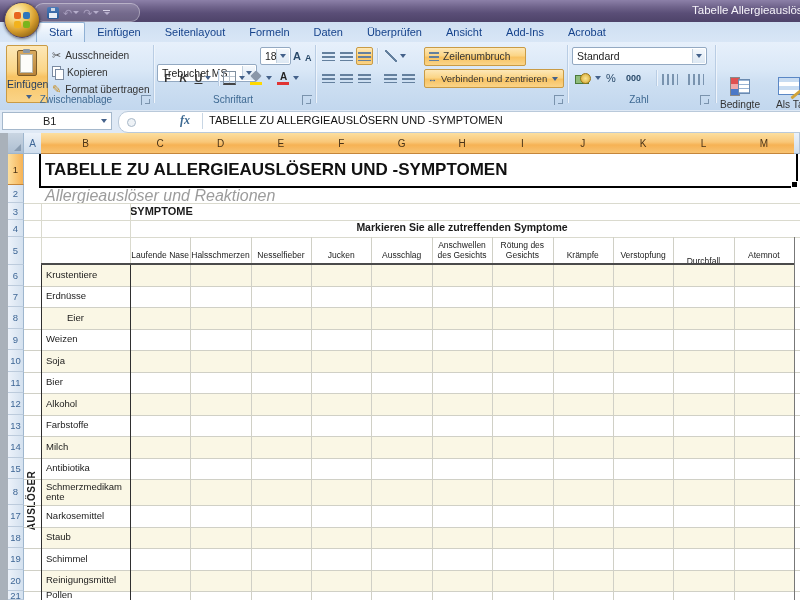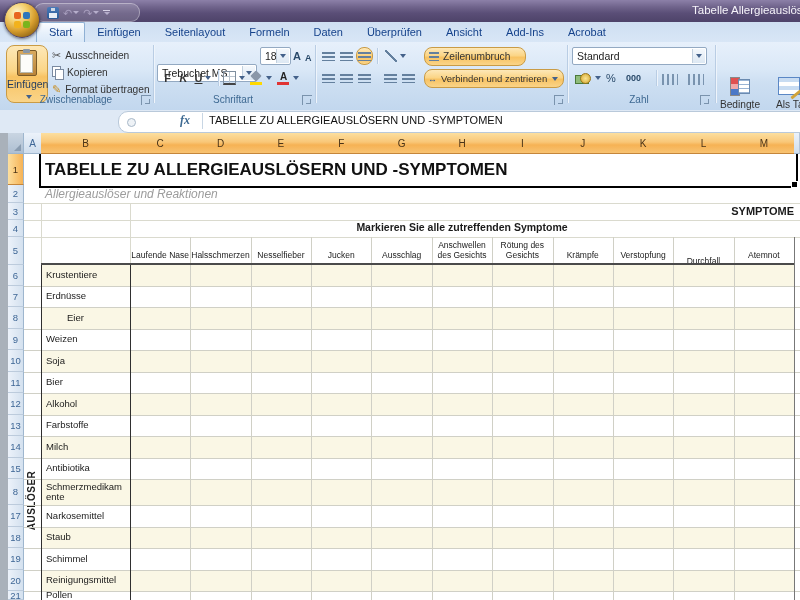--- a/index.html
+++ b/index.html
@@ -37,21 +37,21 @@
   
   .ribbon{position:absolute;left:0;top:42px;width:800px;height:68px;
     background:linear-gradient(#e7f0fb,#dae8f7 40%,#cddff2 60%,#c2d7ee);border-bottom:1px solid #8eaed2;}
   .gsep{position:absolute;top:3px;width:1px;height:58px;background:#b9cde4;box-shadow:1px 0 0 #eef4fb;}
   .glabel{position:absolute;top:52px;height:12px;font-size:10px;color:#3e6992;text-align:center;}
   .launcher{position:absolute;top:53px;width:9px;height:9px;border-left:1px solid #7a93ad;border-top:1px solid #7a93ad;}
   .launcher i{position:absolute;right:1px;bottom:1px;width:4px;height:4px;border-right:1px solid #7a93ad;border-bottom:1px solid #7a93ad;display:block;}
   .car{width:0;height:0;border-left:3px solid transparent;border-right:3px solid transparent;
     border-top:4px solid #44618a;display:inline-block;vertical-align:middle;margin-left:3px;}
   .btn-s{position:absolute;height:16px;display:flex;align-items:center;gap:4px;font-size:10.2px;color:#333;}
-  .hl{background:linear-gradient(#fde8b8,#fbd586 45%,#f8c363 55%,#fad488);border:1px solid #c99b45;border-radius:8px;box-sizing:border-box;}
+  .hl{background:linear-gradient(#fde8b8,#fbd586 45%,#f8c363 55%,#fad488);border:1px solid #c99b45;border-radius:2px;box-sizing:border-box;}
   .bigbtn{position:absolute;left:6px;top:3px;width:42px;height:58px;text-align:center;font-size:10.5px;color:#1f3a5f;}
   .clipb{position:relative;width:18px;height:24px;margin:4px auto 2px;background:linear-gradient(#d8a95e,#b9843a);border:1px solid #7a5a28;border-radius:2px;}
   .clipb i{position:absolute;left:2px;top:3px;width:11px;height:17px;background:#fdfdfa;border:1px solid #b9b9ad;}
   .clipb b{position:absolute;left:5px;top:-2px;width:7px;height:4px;background:#8a97a6;border-radius:1px;}
   .combo{position:absolute;background:#fff;border:1px solid #93a9c2;border-radius:2px;font-size:10.5px;color:#222;
     display:flex;align-items:center;padding-left:4px;box-sizing:border-box;}
   .combo .cbx{position:absolute;right:1px;top:1px;bottom:1px;width:12px;background:linear-gradient(#f4f8fc,#dde8f3);
     border-left:1px solid #c2d0de;display:flex;align-items:center;justify-content:center;}
   .fkbtn{position:absolute;top:27px;height:18px;width:15px;display:flex;align-items:center;justify-content:center;font-size:11px;color:#333;}
   .bars{width:13px;height:9px;background:repeating-linear-gradient(#64809e 0 2px,transparent 2px 4px);}
@@ -100,22 +100,22 @@
   .corner i{position:absolute;right:2px;bottom:2px;width:0;height:0;border-left:7px solid transparent;border-bottom:7px solid #8a9cb0;}
   .chdr{display:flex;align-items:center;justify-content:center;font-size:10px;color:#3f6796;box-sizing:border-box;
     background:linear-gradient(#ecf2fa,#dce7f3 55%,#cfdded);border-right:1px solid #b3c5d9;border-bottom:1px solid #9eb6ce;}
   .chdr.sel{background:linear-gradient(#fcdf9f,#f9c778 45%,#f6b254 60%,#f8c372);
     border-right:1px solid #d99e4e;border-bottom:1px solid #c5863a;color:#4a3317;}
   .rhdr{display:flex;align-items:center;justify-content:center;font-size:9.5px;color:#3f6796;box-sizing:border-box;
     background:linear-gradient(90deg,#ecf2fa,#d4e1ef);border-right:1px solid #9eb6ce;border-bottom:1px solid #bccbdc;}
   .rhdr.sel{background:linear-gradient(90deg,#fcdf9f,#f6b254);border-bottom:1px solid #c5863a;color:#4a3317;}
   .cell-title{position:absolute;left:45px;top:156px;width:740px;height:27px;line-height:27px;
     font-size:17px;font-weight:bold;color:#111;white-space:nowrap;}
-  .cell-sub{position:absolute;left:45px;top:187px;font-size:12px;font-style:italic;color:#9c9c9c;white-space:nowrap;}
-  .cell-sym{position:absolute;left:130px;top:205px;width:664px;font-size:11px;font-weight:bold;color:#1a1a1a;text-align:right;}
+  .cell-sub{position:absolute;left:45px;top:187px;font-size:16px;font-style:italic;color:#9c9c9c;white-space:nowrap;}
+  .cell-sym{position:absolute;left:130px;top:205px;width:664px;font-size:11px;font-weight:bold;color:#1a1a1a;text-align:left;}
   .cell-ins{position:absolute;left:130px;top:221px;width:664px;font-size:10.5px;font-weight:bold;color:#1a1a1a;text-align:center;}
   .sel-rect{position:absolute;left:39px;top:152px;width:755px;height:32px;border:2px solid #000;}
   .fill-handle{position:absolute;left:791px;top:181px;width:5px;height:5px;background:#000;border:1px solid #fff;}
   .ausl{position:absolute;left:22px;top:440px;width:20px;height:120px;display:flex;align-items:center;justify-content:center;}
   .ausl span{transform:rotate(-90deg);white-space:nowrap;font-size:10px;font-weight:bold;color:#222;letter-spacing:.5px;}
   .alabel{position:absolute;display:flex;align-items:center;font-size:9.5px;color:#1a1a1a;
     padding-left:4px;box-sizing:border-box;line-height:1.1;overflow-wrap:anywhere;}
   .shdr{position:absolute;display:flex;align-items:flex-end;justify-content:center;text-align:center;
     font-size:8.5px;color:#222;line-height:1.2;padding-bottom:3px;box-sizing:border-box;}
 </style>
@@ -332,20 +332,24 @@
           <b></b>
         </span>
       </div>
     <div class="abs" style="left:776px;top:26px;width:70px;text-align:left;font-size:10.2px;color:#333;">
       <div>Als Tabelle</div>
       <div>formatieren</div>
     </div>
   </div>
 
   <div class="fbar">
+    <div class="namebox">
+      <span>B1</span>
+      <span class="car"></span>
+    </div>
     <div class="fwhite"></div>
     <div class="fdot"></div>
     <div class="fx">fx</div>
     <div class="fvline"></div>
     <div class="fvalue">TABELLE ZU ALLERGIEAUSLÖSERN UND -SYMPTOMEN</div>
   </div>
 
   <div class="sheet" id="sheet">
     <div class="lstrip"></div>
     <div class="corner">

